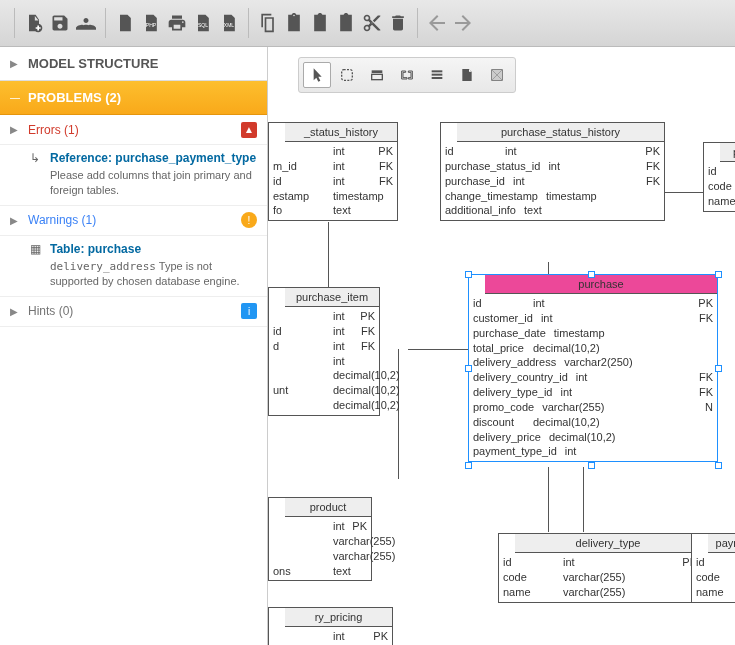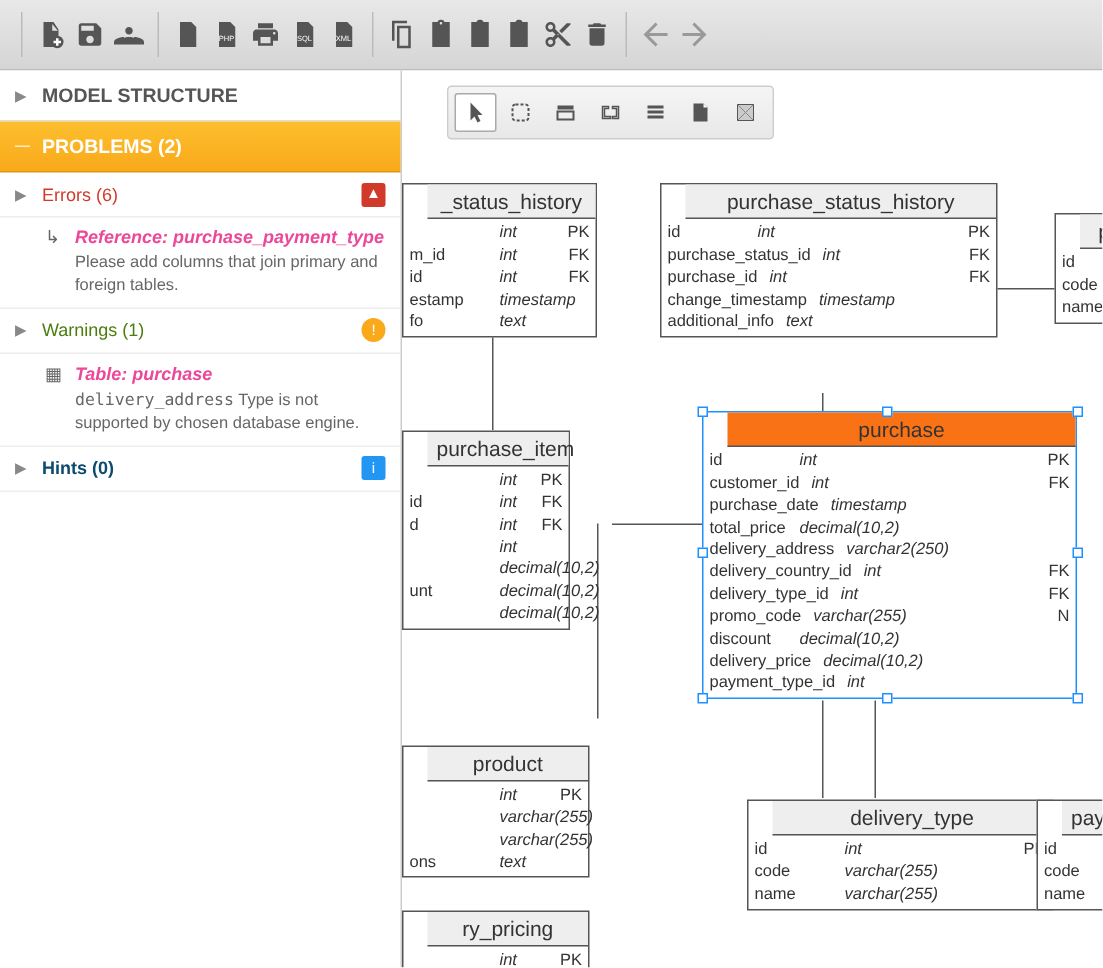--- a/index.html
+++ b/index.html
@@ -24,42 +24,42 @@
 .sb-row { height: 30px; display: flex; align-items: center; padding: 0 10px; border-bottom: 1px solid #eee; cursor: pointer; }
 .sb-row .chev { width: 10px; color: #888; font-size: 10px; margin-right: 8px; }
 .sb-row .label { font-size: 12px; }
 .sb-row .badge { margin-left: auto; width: 16px; height: 16px; border-radius: 2px; display: flex; align-items: center; justify-content: center; font-size: 10px; color: #fff; }
 .badge.err { background: #d13a2b; border-radius: 2px; }
 .badge.warn { background: #f9a91a; border-radius: 50%; }
 .badge.info { background: #2196f3; border-radius: 2px; }
 .sb-item { padding: 6px 10px 6px 30px; border-bottom: 1px solid #eee; }
 .sb-item .head { display: flex; align-items: center; margin-bottom: 3px; }
 .sb-item .head .icon { width: 14px; margin-right: 6px; color: #666; }
-.sb-item .head .name { font-weight: bold; color: #ec4899; font-size: 12px; font-style: italic; }
+.sb-item .head .name { font-weight: bold; color: #0369a1; font-size: 12px; }
 .sb-item .desc { font-size: 11px; color: #666; line-height: 1.4; padding-left: 20px; }
 .sb-item .desc .mono { font-family: monospace; }
 .canvas { flex: 1; position: relative; background: #fff; overflow: hidden; }
 .canvas-toolbar { position: absolute; top: 10px; left: 30px; background: linear-gradient(#f5f5f5, #e8e8e8); border: 1px solid #ccc; border-radius: 3px; padding: 4px; display: flex; gap: 2px; z-index: 10; }
 .ct-btn { width: 28px; height: 26px; display: flex; align-items: center; justify-content: center; border: 1px solid transparent; border-radius: 2px; cursor: pointer; }
 .ct-btn.active { background: #fff; border: 1px solid #aaa; }
 .ct-btn svg { width: 16px; height: 16px; fill: #555; }
 .table-box { position: absolute; background: #fff; border: 1px solid #555; font-size: 11px; }
 .table-box.selected { border: 1px solid #1e90ff; }
-.table-box .t-title { background: #eee; border-bottom: 1px solid #555; text-align: center; padding: 3px 6px; font-size: 14px; margin-left: 16px; }
-.table-box.selected .t-title { background: #f97316; }
+.table-box .t-title { background: #eee; border-bottom: 1px solid #555; text-align: center; padding: 3px 6px; font-size: 11px; margin-left: 16px; }
+.table-box.selected .t-title { background: #ec4899; }
 .table-box .t-body { padding: 2px 4px; }
 .table-box .t-row { display: flex; white-space: nowrap; line-height: 1.35; }
 .table-box .t-row .c1 { flex: 0 0 auto; min-width: 60px; padding-right: 8px; }
-.table-box .t-row .c2 { flex: 1; padding-right: 4px; font-style: italic; }
+.table-box .t-row .c2 { flex: 1; padding-right: 4px; }
 .table-box .t-row .c3 { flex: 0 0 auto; color: #333; text-align: center; }
 .sel-handle { position: absolute; width: 7px; height: 7px; background: #fff; border: 1px solid #1e90ff; }
 .conn-line { position: absolute; background: #555; }
 .errors-label { color: #d13a2b; }
-.warnings-label { color: #4d7c0f; }
-.hints-label { color: #0c4a6e; font-weight: bold; }
+.warnings-label { color: #3b82f6; }
+.hints-label { color: #737373; }
 </style>
 </head>
 <body>
 
 <div class="topbar">
   <div class="vsep"></div>
   <div class="tool-icon">
       <svg viewBox="0 0 24 24">
         <path d="M14 2H6v20h12V8l-4-6zm-1 7V3.5L17.5 9H13z"></path>
         <circle cx="17" cy="18" r="5" fill="#555"></circle>
@@ -154,21 +154,21 @@
     <div class="sb-header">
       <span class="chev">▶</span>
       <span class="label">MODEL STRUCTURE</span>
     </div>
     <div class="sb-header problems">
       <span class="chev">—</span>
       <span class="label">PROBLEMS (2)</span>
     </div>
     <div class="sb-row">
       <span class="chev">▶</span>
-      <span class="label errors-label">Errors (6)</span>
+      <span class="label errors-label">Errors (1)</span>
       <span class="badge err">▲</span>
     </div>
     <div class="sb-item">
       <div class="head">
         <span class="icon">↳</span>
         <span class="name">Reference: purchase_payment_type</span>
       </div>
       <div class="desc">Please add columns that join primary and foreign tables.</div>
     </div>
     <div class="sb-row">
@@ -423,21 +423,21 @@
       </div>
     <div class="sel-handle" style="left:197px;top:224px"></div>
     <div class="sel-handle" style="left:447px;top:224px"></div>
     <div class="sel-handle" style="left:197px;top:415px"></div>
     <div class="sel-handle" style="left:447px;top:415px"></div>
     <div class="sel-handle" style="left:320px;top:224px"></div>
     <div class="sel-handle" style="left:320px;top:415px"></div>
     <div class="sel-handle" style="left:197px;top:318px"></div>
     <div class="sel-handle" style="left:447px;top:318px"></div>
 
-    <div id="tbl-product" class="table-box" style="left:0px;top:450px;width:125px">
+    <div id="tbl-product" class="table-box" style="left:0px;top:450px;width:104px">
         <div class="t-title">product</div>
         <div class="t-body">
           <div class="t-row">
             <span class="c1"></span>
             <span class="c2">int</span>
             <span class="c3">PK</span>
           </div>
           <div class="t-row">
             <span class="c1"></span>
             <span class="c2">varchar(255)</span>

